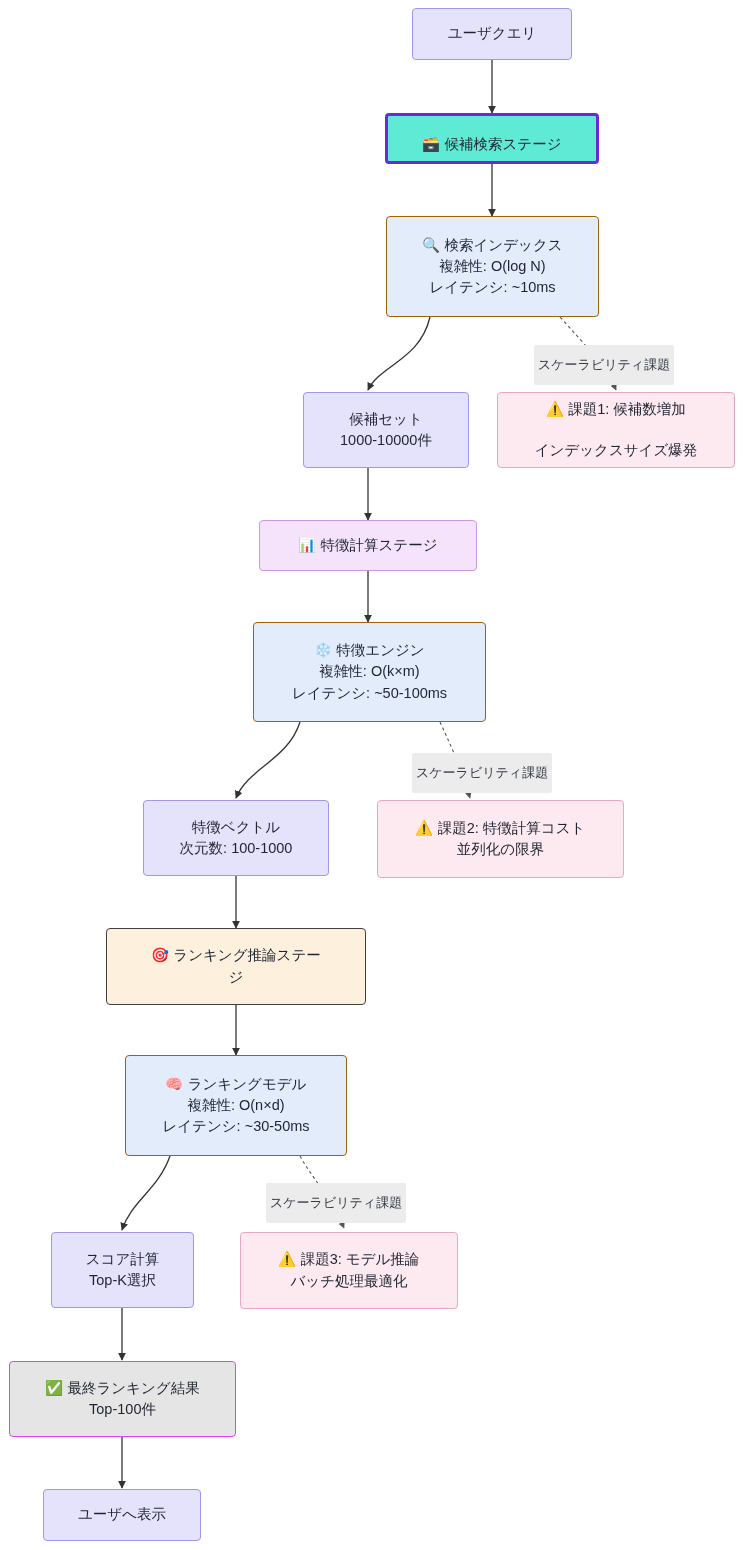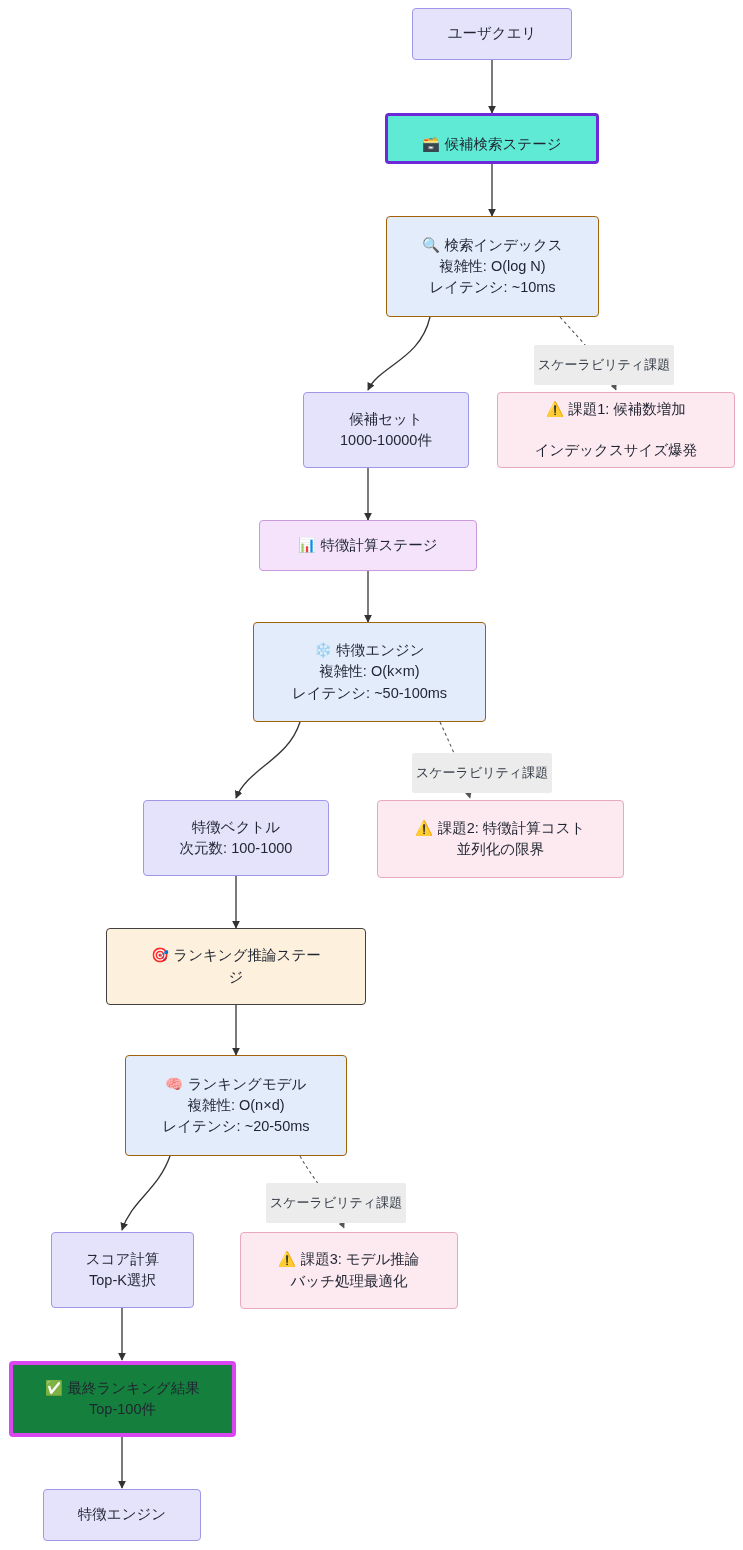--- a/index.html
+++ b/index.html
@@ -62,22 +62,22 @@
   }
   .n-cream {
     background: #fdf0dd;
     border: 1px solid #404040;
   }
   .n-rose {
     background: #fdeaf1;
     border: 1px solid #e8a8bf;
   }
   .n-green {
-    background: #15803d;
-    border: 4px solid #d946ef;
+    background: #e5e5e5;
+    border: 1px solid #d946ef;
   }
   .edge-label {
     position: absolute;
     background: #ececec;
     color: #333a45;
     font-size: 13px;
     padding: 11px 4px;
     border-radius: 2px;
     white-space: nowrap;
   }
@@ -171,39 +171,39 @@
   </div>
 
   <div class="node n-cream" style="left:106px; top:928px; width:260px; height:77px;">
     <div class="line">🎯 ランキング推論ステー</div>
     <div class="line">ジ</div>
   </div>
 
   <div class="node n-lightblue2" style="left:125px; top:1055px; width:222px; height:101px;">
     <div class="line">🧠 ランキングモデル</div>
     <div class="line">複雑性: O(n×d)</div>
-    <div class="line">レイテンシ: ~20-50ms</div>
+    <div class="line">レイテンシ: ~30-50ms</div>
   </div>
 
   <div class="node n-lavender" style="left:51px; top:1232px; width:143px; height:76px;">
     <div class="line">スコア計算</div>
     <div class="line">Top-K選択</div>
   </div>
 
   <div class="node n-rose" style="left:240px; top:1232px; width:218px; height:77px;">
     <div class="line">⚠️ 課題3: モデル推論</div>
     <div class="line">バッチ処理最適化</div>
   </div>
 
   <div class="node n-green" style="left:9px; top:1361px; width:227px; height:76px;">
     <div class="line">✅ 最終ランキング結果</div>
     <div class="line">Top-100件</div>
   </div>
 
   <div class="node n-lavender" style="left:43px; top:1489px; width:158px; height:52px;">
-    <div class="line">特徴エンジン</div>
+    <div class="line">ユーザへ表示</div>
   </div>
 
   <div class="edge-label" style="left:534px; top:345px;">スケーラビリティ課題</div>
   <div class="edge-label" style="left:412px; top:753px;">スケーラビリティ課題</div>
   <div class="edge-label" style="left:266px; top:1183px;">スケーラビリティ課題</div>
 
 </div>
 
 </body></html>

